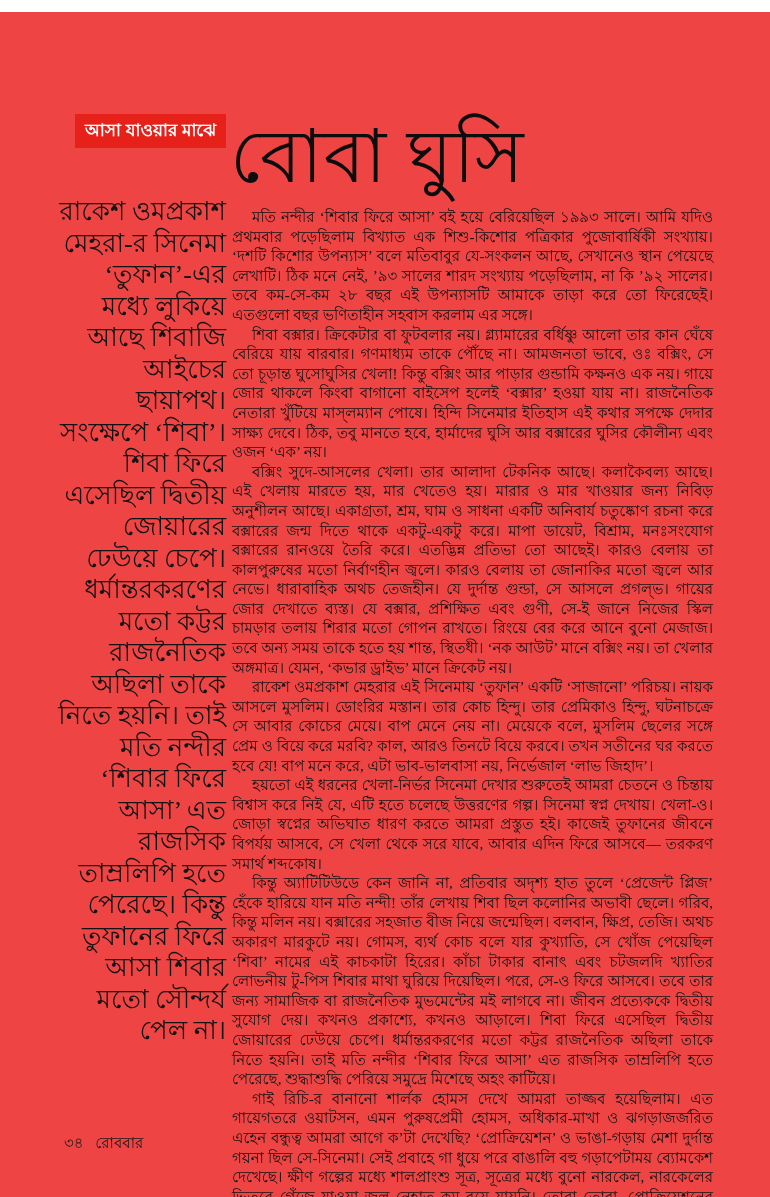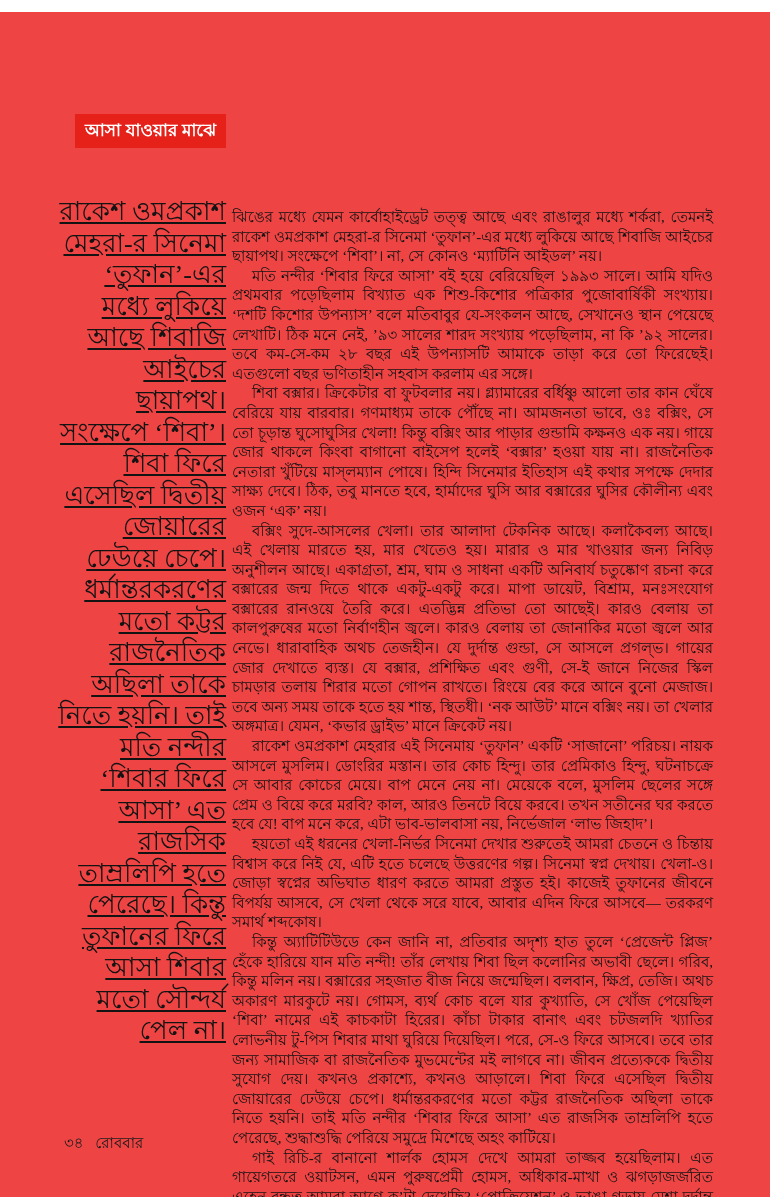--- a/index.html
+++ b/index.html
@@ -42,21 +42,20 @@
     color: #1b1b1b;
   }
   .standfirst {
     position: absolute;
     left: 56px; top: 184px;
     width: 170px;
     font-size: 26px;
     line-height: 31.5px;
     text-align: right;
     color: #131313;
-    text-decoration: underline;
   }
   .bodycol {
     position: absolute;
     left: 232px; top: 196px;
     width: 481px;
     font-size: 15px;
     line-height: 19.6px;
     text-align: justify;
     color: #131313;
   }
@@ -71,26 +70,26 @@
   }
   .folio .num { margin-right: 8px; }
 </style>
 </head>
 <body>
 
 <div class="page">
 
   <div class="kicker">আসা যাওয়ার মাঝে</div>
 
+  <h1 class="headline">বোবা ঘুসি</h1>
 
 
   <div class="standfirst">রাকেশ ওমপ্রকাশ মেহরা-র সিনেমা ‘তুফান’-এর মধ্যে লুকিয়ে আছে শিবাজি আইচের ছায়াপথ। সংক্ষেপে ‘শিবা’। শিবা ফিরে এসেছিল দ্বিতীয় জোয়ারের ঢেউয়ে চেপে। ধর্মান্তরকরণের মতো কট্টর রাজনৈতিক অছিলা তাকে নিতে হয়নি। তাই মতি নন্দীর ‘শিবার ফিরে আসা’ এত রাজসিক তাম্রলিপি হতে পেরেছে। কিন্তু তুফানের ফিরে আসা শিবার মতো সৌন্দর্য পেল না।</div>
 
   <div class="bodycol">
-    <p class="first">ঝিঙের মধ্যে যেমন কার্বোহাইড্রেট তত্ত্ব আছে এবং রাঙালুর মধ্যে শর্করা, তেমনই রাকেশ ওমপ্রকাশ মেহরা-র সিনেমা ‘তুফান’-এর মধ্যে লুকিয়ে আছে শিবাজি আইচের ছায়াপথ। সংক্ষেপে ‘শিবা’। না, সে কোনও ‘ম্যাটিনি আইডল’ নয়।</p>
     <p>মতি নন্দীর ‘শিবার ফিরে আসা’ বই হয়ে বেরিয়েছিল ১৯৯৩ সালে। আমি যদিও প্রথমবার পড়েছিলাম বিখ্যাত এক শিশু-কিশোর পত্রিকার পুজোবার্ষিকী সংখ্যায়। ‘দশটি কিশোর উপন্যাস’ বলে মতিবাবুর যে-সংকলন আছে, সেখানেও স্থান পেয়েছে লেখাটি। ঠিক মনে নেই, ’৯৩ সালের শারদ সংখ্যায় পড়েছিলাম, না কি ’৯২ সালের। তবে কম-সে-কম ২৮ বছর এই উপন্যাসটি আমাকে তাড়া করে তো ফিরেছেই। এতগুলো বছর ভণিতাহীন সহবাস করলাম এর সঙ্গে।</p>
     <p>শিবা বক্সার। ক্রিকেটার বা ফুটবলার নয়। গ্ল্যামারের বর্ধিষ্ণু আলো তার কান ঘেঁষে বেরিয়ে যায় বারবার। গণমাধ্যম তাকে পৌঁছে না। আমজনতা ভাবে, ওঃ বক্সিং, সে তো চূড়ান্ত ঘুসোঘুসির খেলা! কিন্তু বক্সিং আর পাড়ার গুন্ডামি কক্ষনও এক নয়। গায়ে জোর থাকলে কিংবা বাগানো বাইসেপ হলেই ‘বক্সার’ হওয়া যায় না। রাজনৈতিক নেতারা খুঁটিয়ে মাস্‌লম্যান পোষে। হিন্দি সিনেমার ইতিহাস এই কথার সপক্ষে দেদার সাক্ষ্য দেবে। ঠিক, তবু মানতে হবে, হার্মাদের ঘুসি আর বক্সারের ঘুসির কৌলীন্য এবং ওজন ‘এক’ নয়।</p>
     <p>বক্সিং সুদে-আসলের খেলা। তার আলাদা টেকনিক আছে। কলাকৈবল্য আছে। এই খেলায় মারতে হয়, মার খেতেও হয়। মারার ও মার খাওয়ার জন্য নিবিড় অনুশীলন আছে। একাগ্রতা, শ্রম, ঘাম ও সাধনা একটি অনিবার্য চতুষ্কোণ রচনা করে বক্সারের জন্ম দিতে থাকে একটু-একটু করে। মাপা ডায়েট, বিশ্রাম, মনঃসংযোগ বক্সারের রানওয়ে তৈরি করে। এতদ্ভিন্ন প্রতিভা তো আছেই। কারও বেলায় তা কালপুরুষের মতো নির্বাণহীন জ্বলে। কারও বেলায় তা জোনাকির মতো জ্বলে আর নেভে। ধারাবাহিক অথচ তেজহীন। যে দুর্দান্ত গুন্ডা, সে আসলে প্রগল্‌ভ। গায়ের জোর দেখাতে ব্যস্ত। যে বক্সার, প্রশিক্ষিত এবং গুণী, সে-ই জানে নিজের স্কিল চামড়ার তলায় শিরার মতো গোপন রাখতে। রিংয়ে বের করে আনে বুনো মেজাজ। তবে অন্য সময় তাকে হতে হয় শান্ত, স্থিতধী। ‘নক আউট’ মানে বক্সিং নয়। তা খেলার অঙ্গমাত্র। যেমন, ‘কভার ড্রাইভ’ মানে ক্রিকেট নয়।</p>
     <p>রাকেশ ওমপ্রকাশ মেহরার এই সিনেমায় ‘তুফান’ একটি ‘সাজানো’ পরিচয়। নায়ক আসলে মুসলিম। ডোংরির মস্তান। তার কোচ হিন্দু। তার প্রেমিকাও হিন্দু, ঘটনাচক্রে সে আবার কোচের মেয়ে। বাপ মেনে নেয় না। মেয়েকে বলে, মুসলিম ছেলের সঙ্গে প্রেম ও বিয়ে করে মরবি? কাল, আরও তিনটে বিয়ে করবে। তখন সতীনের ঘর করতে হবে যে! বাপ মনে করে, এটা ভাব-ভালবাসা নয়, নির্ভেজাল ‘লাভ জিহাদ’।</p>
     <p>হয়তো এই ধরনের খেলা-নির্ভর সিনেমা দেখার শুরুতেই আমরা চেতনে ও চিন্তায় বিশ্বাস করে নিই যে, এটি হতে চলেছে উত্তরণের গল্প। সিনেমা স্বপ্ন দেখায়। খেলা-ও। জোড়া স্বপ্নের অভিঘাত ধারণ করতে আমরা প্রস্তুত হই। কাজেই তুফানের জীবনে বিপর্যয় আসবে, সে খেলা থেকে সরে যাবে, আবার এদিন ফিরে আসবে— তরকরণ সমার্থ শব্দকোষ।</p>
     <p>কিন্তু অ্যাটিটিউডে কেন জানি না, প্রতিবার অদৃশ্য হাত তুলে ‘প্রেজেন্ট প্লিজ’ হেঁকে হারিয়ে যান মতি নন্দী! তাঁর লেখায় শিবা ছিল কলোনির অভাবী ছেলে। গরিব, কিন্তু মলিন নয়। বক্সারের সহজাত বীজ নিয়ে জন্মেছিল। বলবান, ক্ষিপ্র, তেজি। অথচ অকারণ মারকুটে নয়। গোমস, ব্যর্থ কোচ বলে যার কুখ্যাতি, সে খোঁজ পেয়েছিল ‘শিবা’ নামের এই কাচকাটা হিরের। কাঁচা টাকার বানাৎ এবং চটজলদি খ্যাতির লোভনীয় টু-পিস শিবার মাথা ঘুরিয়ে দিয়েছিল। পরে, সে-ও ফিরে আসবে। তবে তার জন্য সামাজিক বা রাজনৈতিক মুভমেন্টের মই লাগবে না। জীবন প্রত্যেককে দ্বিতীয় সুযোগ দেয়। কখনও প্রকাশ্যে, কখনও আড়ালে। শিবা ফিরে এসেছিল দ্বিতীয় জোয়ারের ঢেউয়ে চেপে। ধর্মান্তরকরণের মতো কট্টর রাজনৈতিক অছিলা তাকে নিতে হয়নি। তাই মতি নন্দীর ‘শিবার ফিরে আসা’ এত রাজসিক তাম্রলিপি হতে পেরেছে, শুদ্ধাশুদ্ধি পেরিয়ে সমুদ্রে মিশেছে অহং কাটিয়ে।</p>
     <p>গাই রিচি-র বানানো শার্লক হোমস দেখে আমরা তাজ্জব হয়েছিলাম। এত গায়েগতরে ওয়াটসন, এমন পুরুষপ্রেমী হোমস, অধিকার-মাখা ও ঝগড়াজর্জরিত এহেন বন্ধুত্ব আমরা আগে ক’টা দেখেছি? ‘প্রোক্রিয়েশন’ ও ভাঙা-গড়ায় মেশা দুর্দান্ত গয়না ছিল সে-সিনেমা। সেই প্রবাহে গা ধুয়ে পরে বাঙালি বহু গড়াপেটাময় ব্যোমকেশ দেখেছে। ক্ষীণ গল্পের মধ্যে শালপ্রাংশু সূত্র, সূত্রের মধ্যে বুনো নারকেল, নারকেলের ভিতরে গেঁজে যাওয়া জল নেহাত কম বয়ে যায়নি। তোবা তোবা, প্রোক্রিয়েশনের ছদ্মবেশে বাহাদুরি ও বাড়াবাড়ি তো আছড়ে পড়েছে। সেই বিভাব ও বিভোরেই গল্পের কুসুম পুড়ে ঝামা। এই সিনেমায় ‘তুফান’ ফিরে এসেছে। কিন্তু শিবার মতো প্রত্যাবর্তনের সৌন্দর্য পায়নি। তুফান প্রচুর ঘুসি মেরেছে, সবই ‘বোবা ঘুসি’, রক্ত ছুঁতে পারেনি, মাংসও। এই সিনেমা দেখে ‘মতি নন্দী ৯০’ বলে লাফাতে পারলাম না, সরি।</p>
 
   </div>
 

